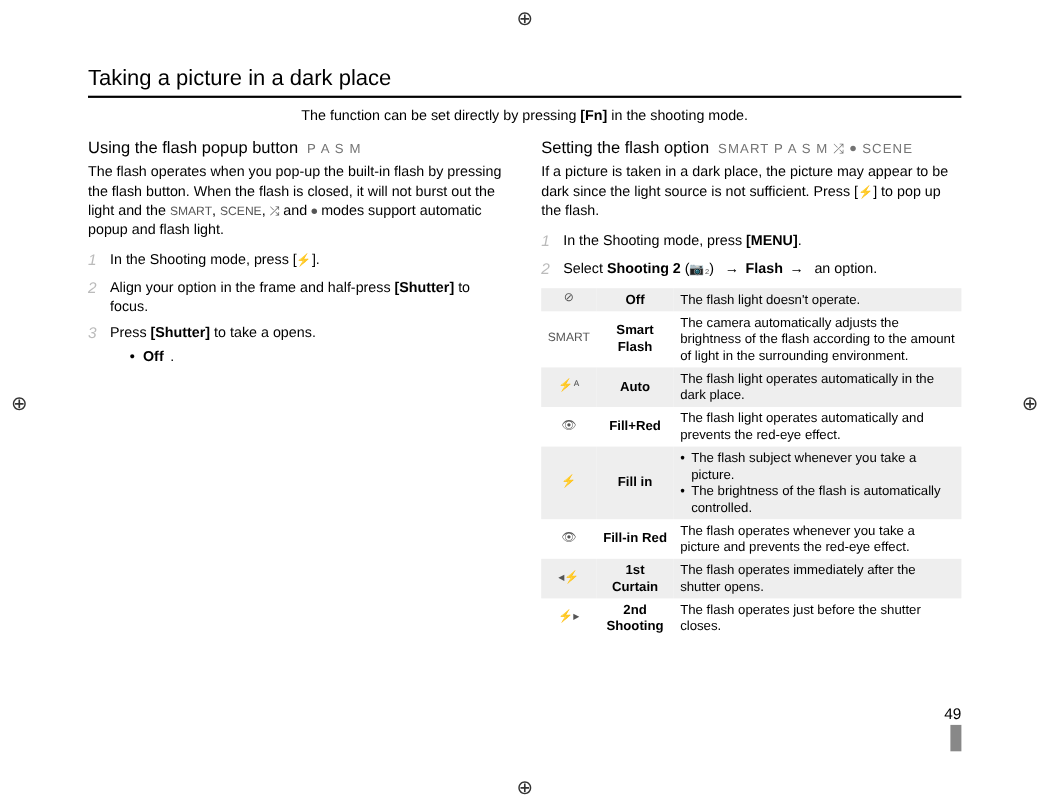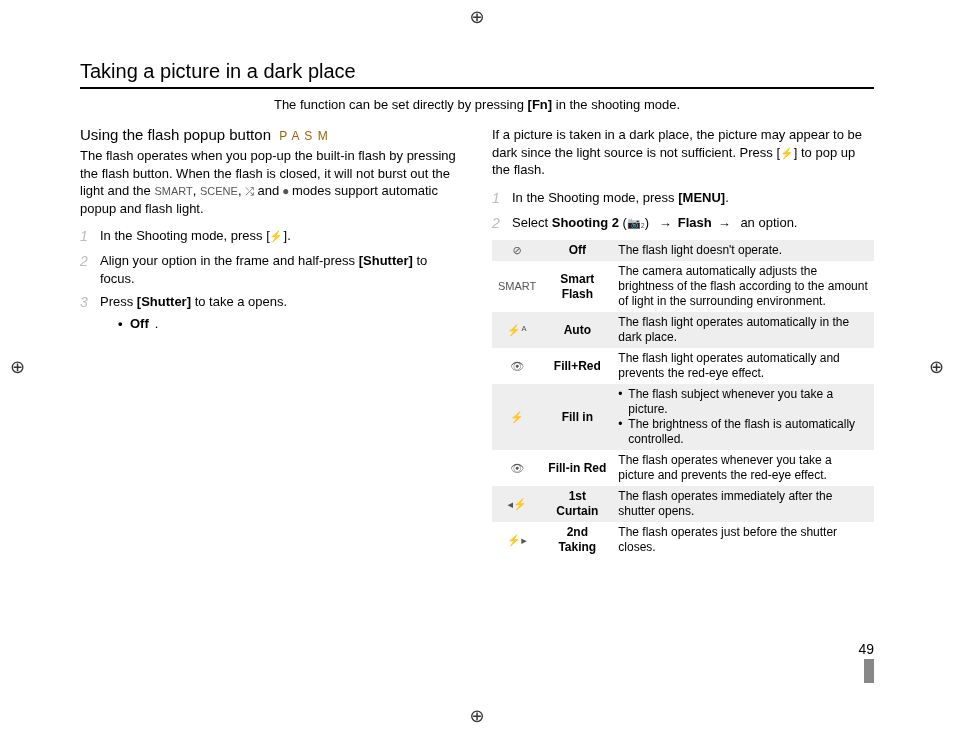--- a/index.html
+++ b/index.html
@@ -27,21 +27,21 @@
   }
   .page-intro { font-size: 13px; margin-bottom: 14px; text-align: center; }
   .page-intro b { font-weight: bold; }
   .columns { display: flex; gap: 30px; }
   .col { flex: 1; }
   .section-heading {
     font-size: 15px;
     font-weight: 400;
     margin-bottom: 4px;
   }
-  .mode-icons { color: #a16207; font-size: 12px; vertical-align: middle; margin-left: 4px; letter-spacing: 1px;}
+  .mode-icons { color: #737373; font-size: 12px; vertical-align: middle; margin-left: 4px; letter-spacing: 1px;}
   .body-text { font-size: 13px; line-height: 1.35; margin-bottom: 10px; }
   .diagram {
     border: 1px solid #000;
     width: 210px; height: 130px;
     margin: 8px 0 14px 0;
     display: inline-block;
     vertical-align: top;
     position: relative;
     background:
       radial-gradient(circle at 50% 50%, #eee 0%, #fff 60%);
@@ -115,20 +115,24 @@
                 <b>Off</b>
                 <span>.</span>
             </li>
           </ul>
         </span>
       </li>
     </ol>
   </div>
 
   <div class="col">
+    <h2 class="section-heading">
+      <span>Setting the flash option</span>
+      <span class="mode-icons">SMART  P A S M  ⤮  ⏺  SCENE</span>
+    </h2>
     <p class="body-text">
       <span>If a picture is taken in a dark place, the picture may appear to be dark since the light source is not sufficient. Press [</span><span class="inline-icon">⚡</span><span>] to pop up the flash.</span>
     </p>
 
     <ol class="step-list">
       <li>
         <span class="step-num">1</span>
         <span class="step-body">
           <span>In the Shooting mode, press </span><b>[MENU]</b><span>.</span>
         </span>
@@ -178,21 +182,21 @@
             <td class="name-cell">Fill-in Red</td>
             <td class="desc-cell">The flash operates whenever you take a picture and prevents the red-eye effect.</td>
           </tr>
           <tr>
             <td class="icon-cell">◂⚡</td>
             <td class="name-cell">1st Curtain</td>
             <td class="desc-cell">The flash operates immediately after the shutter opens.</td>
           </tr>
           <tr>
             <td class="icon-cell">⚡▸</td>
-            <td class="name-cell">2nd Taking</td>
+            <td class="name-cell">2nd Shooting</td>
             <td class="desc-cell">The flash operates just before the shutter closes.</td>
           </tr>
         </tbody>
     </table>
   </div>
 </div>
 
 <div class="page-num">
   <span>49</span>
   <span class="page-tab"></span>

